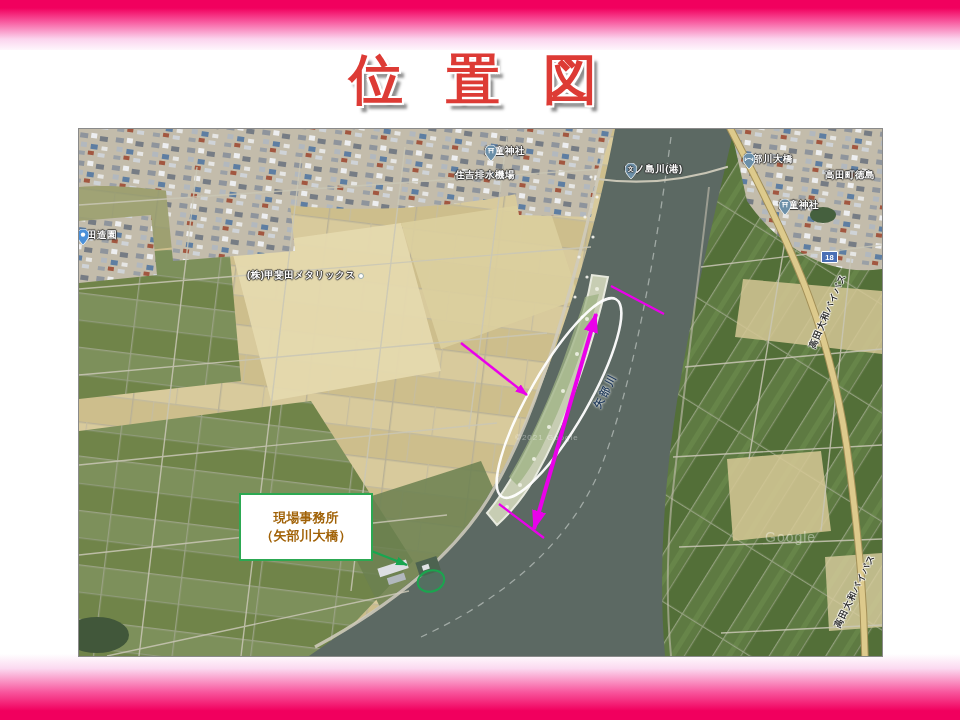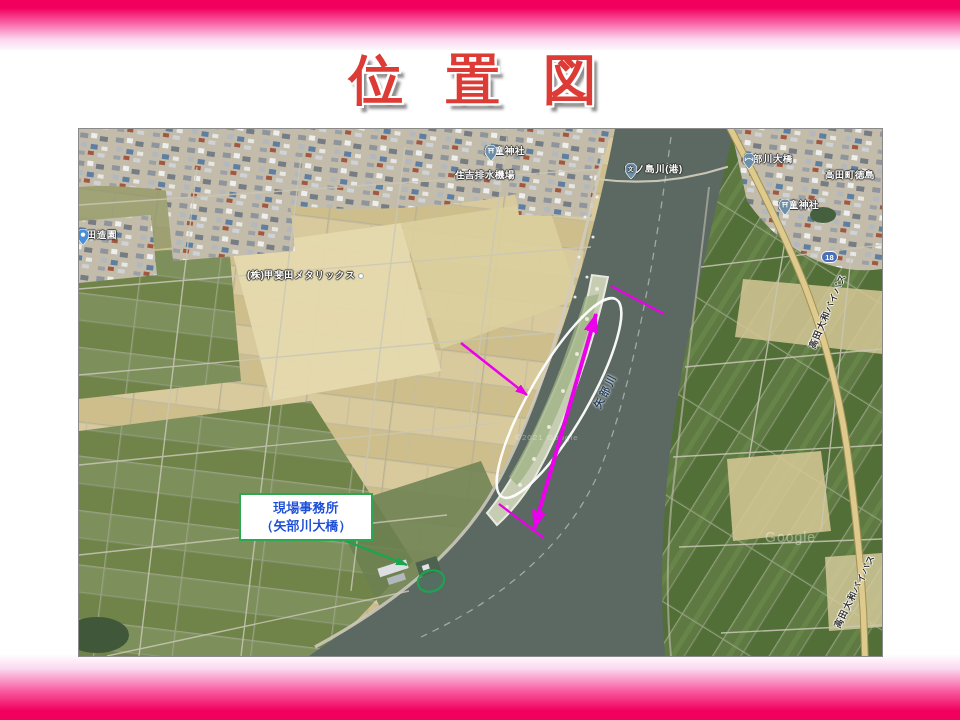--- a/index.html
+++ b/index.html
@@ -31,31 +31,31 @@
   .glabel{position:absolute;display:flex;align-items:center;gap:2px;white-space:nowrap;
     color:#fff;font-size:9.5px;font-weight:600;letter-spacing:.5px;
     text-shadow:1px 0 1px #333,-1px 0 1px #333,0 1px 1px #333,0 -1px 1px #333;}
   .glabel .txt{display:inline-block;}
   .wdot{width:6px;height:6px;border-radius:50%;background:#fff;border:1px solid #9aa;box-sizing:border-box;}
   .river-label{position:absolute;color:#223c5c;font-size:10.5px;font-weight:700;letter-spacing:2px;
     text-shadow:0 0 2px rgba(255,255,255,.95),0 0 3px rgba(255,255,255,.8);
     transform:rotate(-62deg);white-space:nowrap;}
   .road-label{position:absolute;color:#2b2b2b;font-size:9px;font-weight:700;letter-spacing:1px;
     text-shadow:1px 0 1px #fff,-1px 0 1px #fff,0 1px 1px #fff,0 -1px 1px #fff;white-space:nowrap;}
-  .shield{position:absolute;width:17px;height:12px;background:#4a6fb5;border-radius:6px;
+  .shield{position:absolute;width:17px;height:12px;background:#4a6fb5;border-radius:1px;
     color:#fff;font-size:7.5px;font-weight:700;display:flex;align-items:center;justify-content:center;
     border:1px solid #fff;box-sizing:border-box;}
   .wmark{position:absolute;color:#fff;opacity:.38;font-size:8px;letter-spacing:1px;white-space:nowrap;}
 
   
   .callout{position:absolute;background:#fff;text-align:center;font-weight:700;line-height:1.42;box-sizing:border-box;}
   .co-construction{left:189px;top:163px;width:250px;border:2px solid #ea00ea;color:#ea00ea;
     font-size:14.5px;padding:2px 2px;}
-  .co-office{left:160px;top:364px;width:134px;border:2px solid #2ca852;color:#1d4ed8;
-    font-size:13px;padding:4px 0;line-height:1.38;}
+  .co-office{left:160px;top:364px;width:134px;border:2px solid #2ca852;color:#a16207;
+    font-size:13px;padding:14px 0;line-height:1.38;}
 </style>
 </head>
 <body>
 
 <div class="slide">
 
   <div class="bar-top"></div>
   <div class="bar-bottom"></div>
 
   <div class="title">位 置 図</div>

